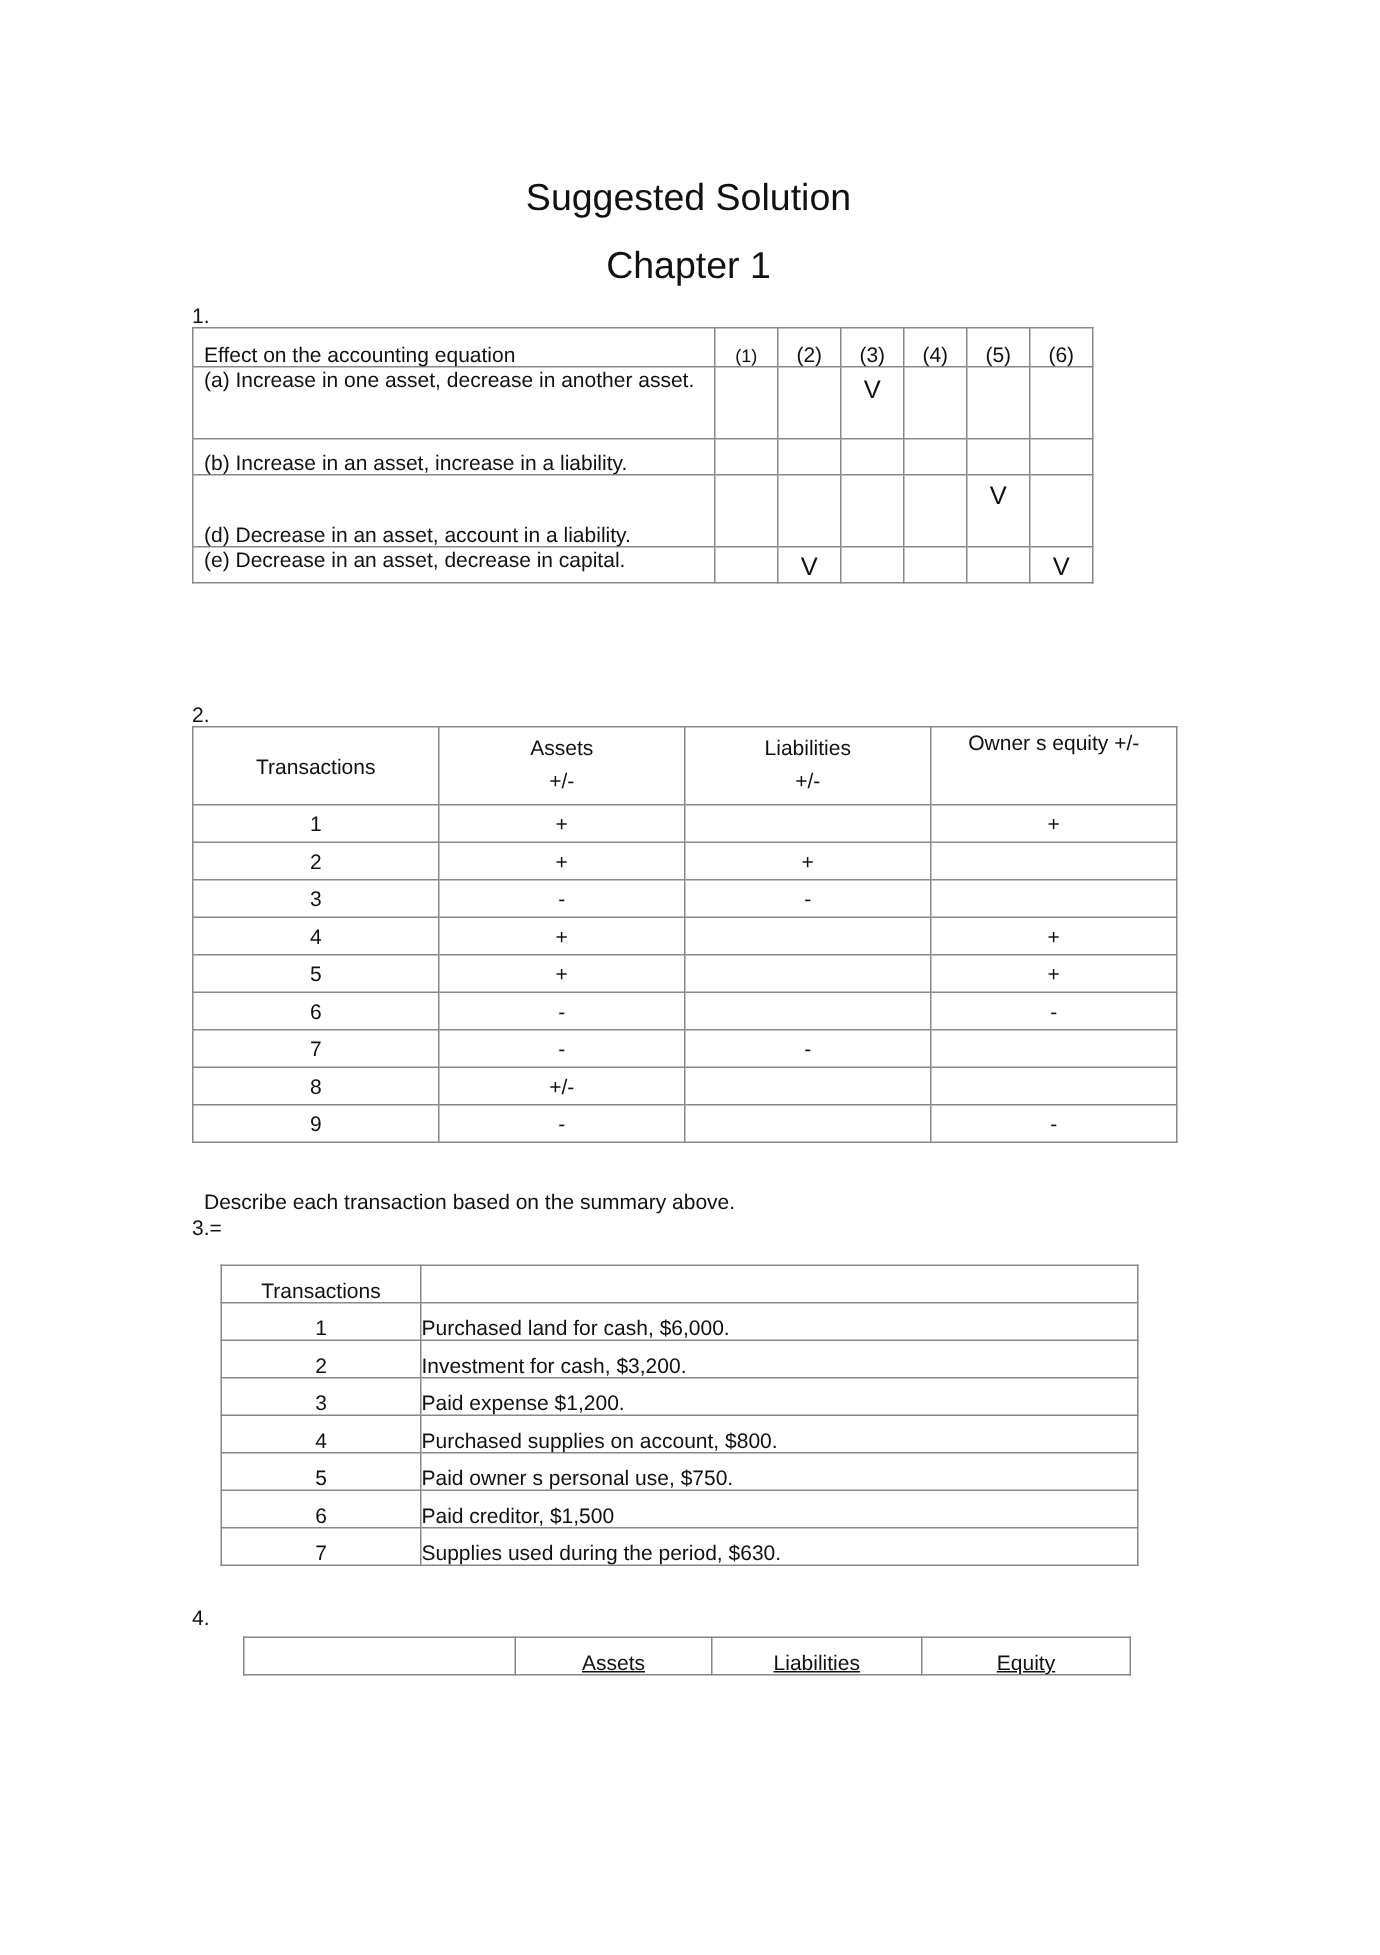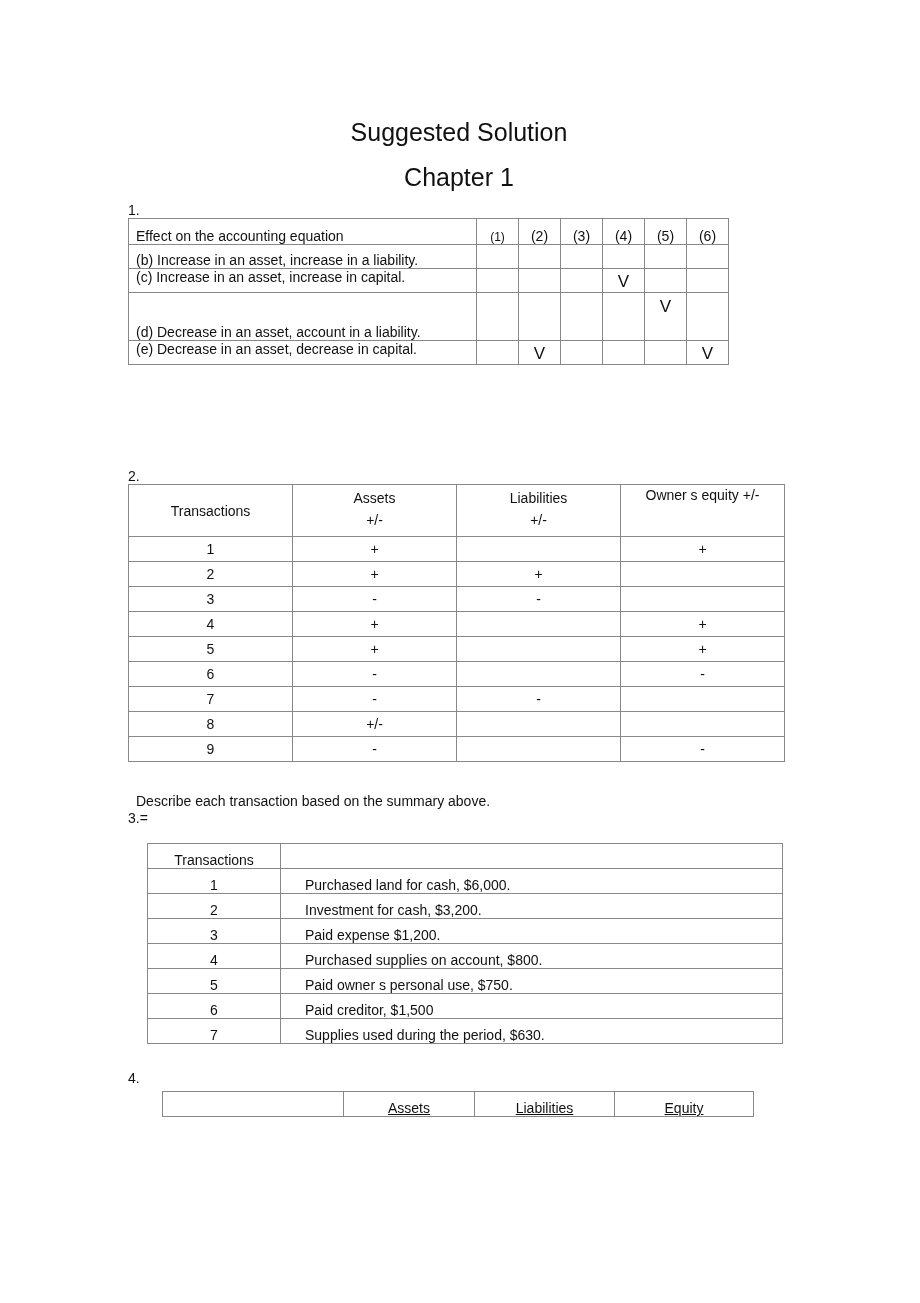--- a/index.html
+++ b/index.html
@@ -15,21 +15,21 @@
   #t1 td.col { width: 41px; text-align: center; }
   #t1 tr.h td { height: 25px; vertical-align: bottom; }
   #t1 .mark { font-size: 17px; display: block; text-align: center; }
   
   #t2 { left: 128px; top: 484px; }
   #t2 td { width: 163px; text-align: center; height: 24px; vertical-align: middle; }
   #t2 tr.h td { height: 49px; }
   
   #t3 { left: 147px; top: 843px; }
   #t3 td.n { width: 132px; text-align: center; }
-  #t3 td.d { width: 477px; padding-left: 24px; }
+  #t3 td.d { width: 477px; padding-left: 0; }
   #t3 td { height: 24px; vertical-align: bottom; }
   
   #t4 { left: 162px; top: 1091px; }
   #t4 td { height: 24px; vertical-align: bottom; }
   #t4 td.l { width: 172px; padding-left: 8px; }
   #t4 td.v { text-align: right; padding-right: 13px; }
   #t4 td.hd { text-align: center; text-decoration: underline; }
 </style>
 </head>
 <body>
@@ -42,59 +42,59 @@
   <tbody>
       <tr class="h">
     <td class="lbl">Effect on the accounting equation</td>
     <td class="col" style="font-size:12px;">(1)</td>
     <td class="col">(2)</td>
     <td class="col">(3)</td>
     <td class="col">(4)</td>
     <td class="col">(5)</td>
     <td class="col">(6)</td>
   </tr>
+  <tr style="height:48px;">
+    <td class="lbl">(a) Increase in one asset, decrease in another asset.</td>
+    <td class="col">
+          <span class="mark" style="margin-top:5px;"></span>
+        </td>
+    <td class="col">
+          <span class="mark" style="margin-top:5px;"></span>
+        </td>
+    <td class="col">
+          <span class="mark" style="margin-top:5px;">V</span>
+        </td>
+    <td class="col">
+          <span class="mark" style="margin-top:5px;"></span>
+        </td>
+    <td class="col">
+          <span class="mark" style="margin-top:5px;"></span>
+        </td>
+    <td class="col">
+          <span class="mark" style="margin-top:5px;"></span>
+        </td>
+  </tr>
   <tr style="height:24px;">
     <td class="lbl" style="vertical-align:bottom;">(b) Increase in an asset, increase in a liability.</td>
     <td class="col">
           <span class="mark"></span>
         </td>
     <td class="col">
           <span class="mark"></span>
         </td>
     <td class="col">
           <span class="mark"></span>
         </td>
     <td class="col">
           <span class="mark"></span>
         </td>
     <td class="col">
           <span class="mark"></span>
         </td>
     <td class="col">
-          <span class="mark"></span>
-        </td>
-  </tr>
-  <tr style="height:24px;">
-    <td class="lbl">(c) Increase in an asset, increase in capital.</td>
-    <td class="col" style="vertical-align:bottom;">
-          <span class="mark"></span>
-        </td>
-    <td class="col" style="vertical-align:bottom;">
-          <span class="mark"></span>
-        </td>
-    <td class="col" style="vertical-align:bottom;">
-          <span class="mark"></span>
-        </td>
-    <td class="col" style="vertical-align:bottom;">
-          <span class="mark">V</span>
-        </td>
-    <td class="col" style="vertical-align:bottom;">
-          <span class="mark"></span>
-        </td>
-    <td class="col" style="vertical-align:bottom;">
           <span class="mark"></span>
         </td>
   </tr>
   <tr style="height:48px;">
     <td class="lbl" style="vertical-align:bottom;">(d) Decrease in an asset, account in a liability.</td>
     <td class="col">
           <span class="mark" style="margin-top:4px;"></span>
         </td>
     <td class="col">
           <span class="mark" style="margin-top:4px;"></span>

